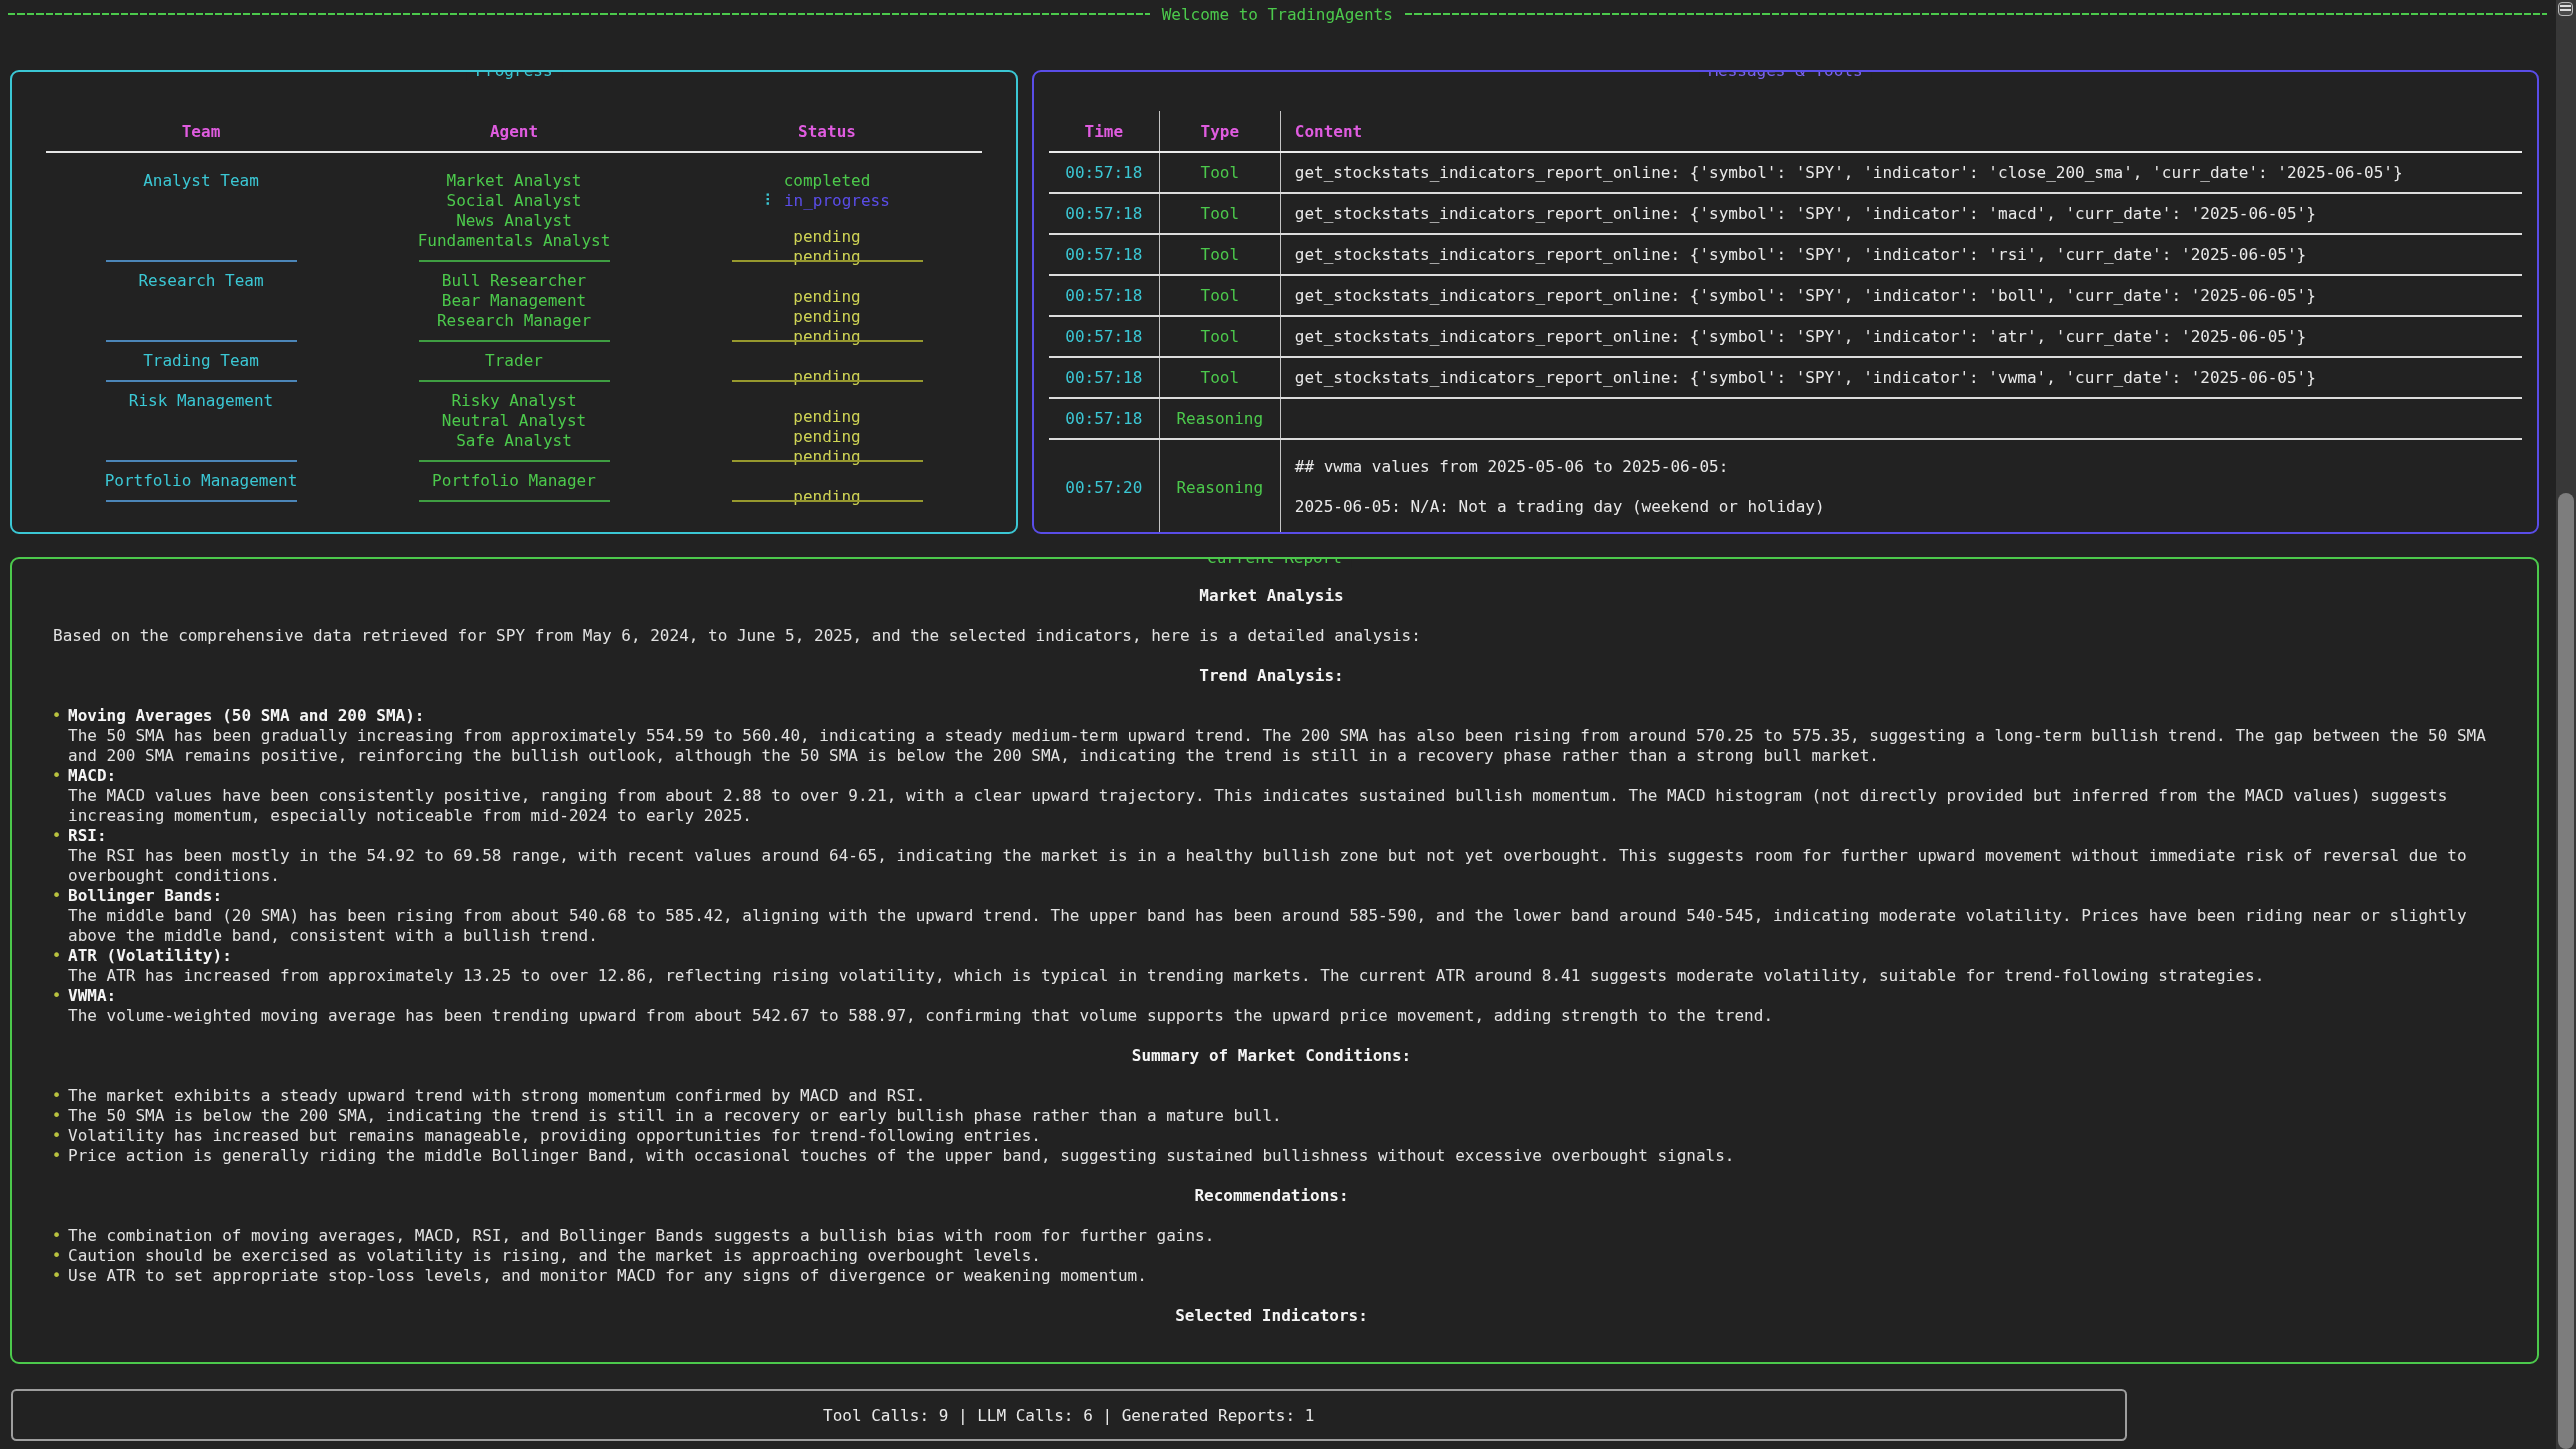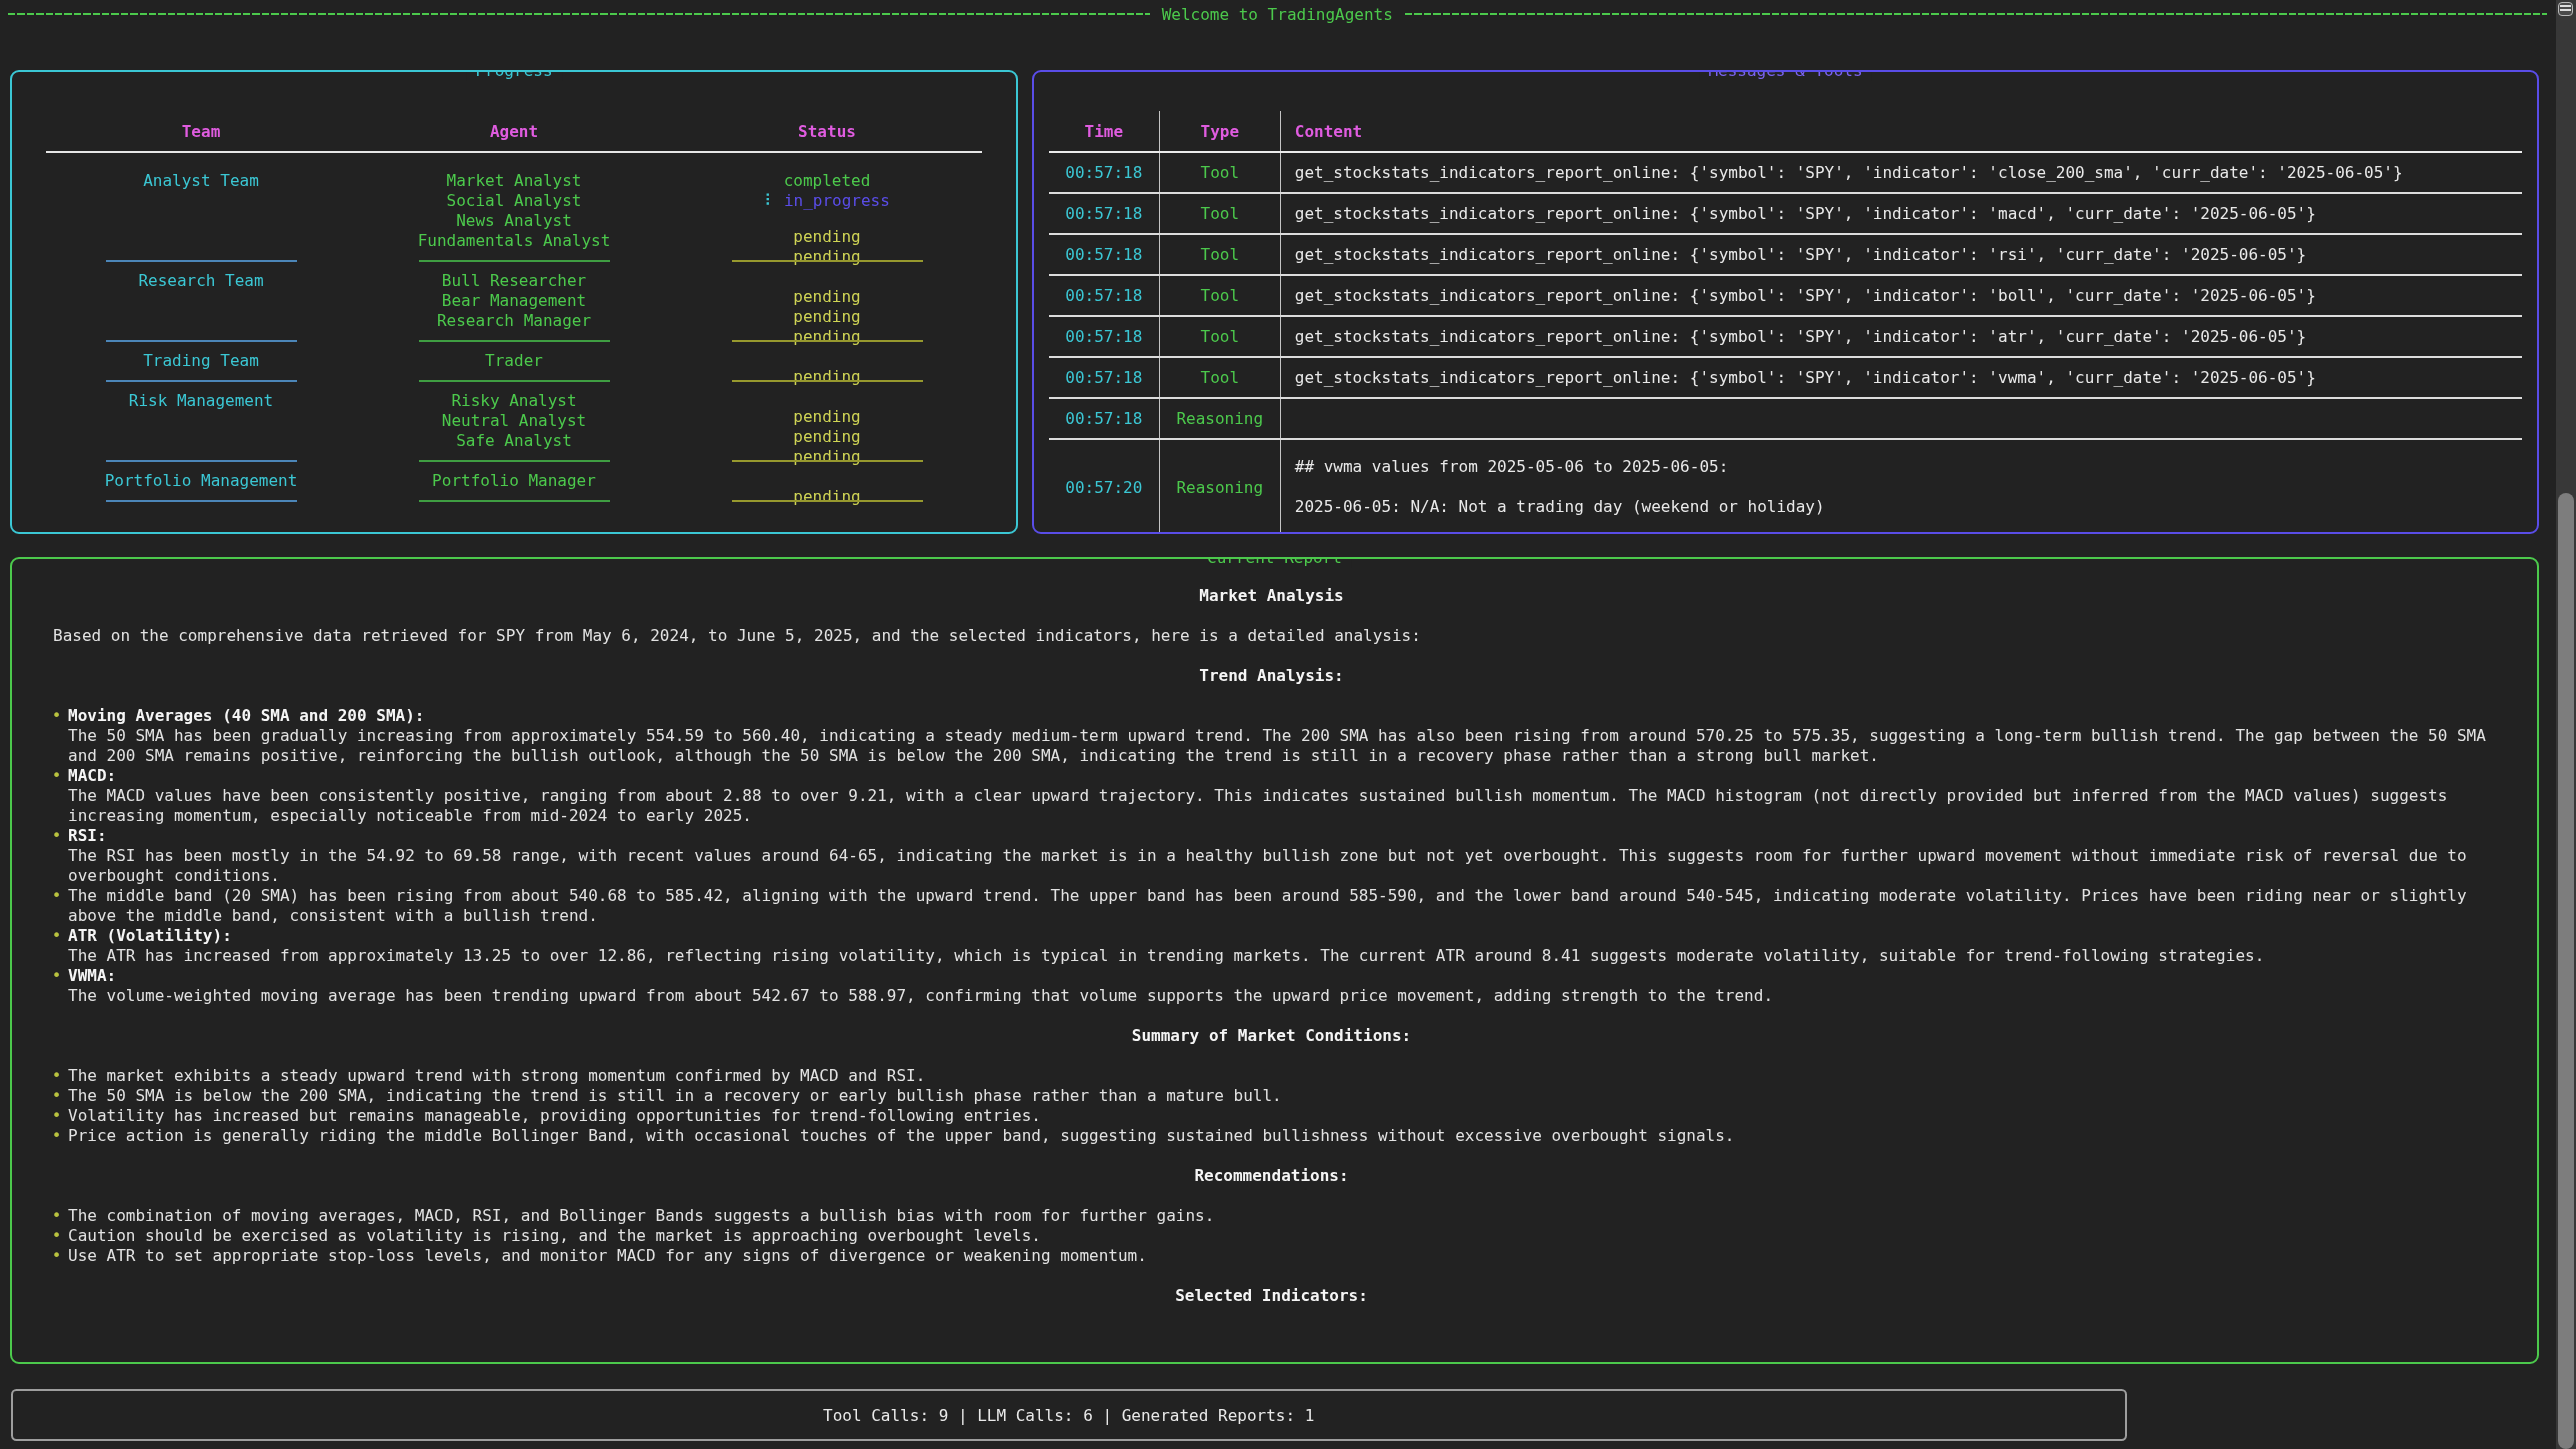--- a/index.html
+++ b/index.html
@@ -279,35 +279,36 @@
 
 <div class="panel" id="panel-report">
   <span class="ptitle">Current Report</span>
   <div class="rbody">
     <div class="rh first">Market Analysis</div>
     <div class="rintro">Based on the comprehensive data retrieved for SPY from May 6, 2024, to June 5, 2025, and the selected indicators, here is a detailed analysis:</div>
     <div class="rh">Trend Analysis:</div>
 
     <div class="bullet">
       <span class="dot">•</span>
-      <span class="blabel">Moving Averages (40 SMA and 200 SMA):</span>
+      <span class="blabel">Moving Averages (50 SMA and 200 SMA):</span>
       <span class="btext">The 50 SMA has been gradually increasing from approximately 554.59 to 560.40, indicating a steady medium-term upward trend. The 200 SMA has also been rising from around 570.25 to 575.35, suggesting a long-term bullish trend. The gap between the 50 SMA and 200 SMA remains positive, reinforcing the bullish outlook, although the 50 SMA is below the 200 SMA, indicating the trend is still in a recovery phase rather than a strong bull market.</span>
     </div>
     <div class="bullet">
       <span class="dot">•</span>
       <span class="blabel">MACD:</span>
       <span class="btext">The MACD values have been consistently positive, ranging from about 2.88 to over 9.21, with a clear upward trajectory. This indicates sustained bullish momentum. The MACD histogram (not directly provided but inferred from the MACD values) suggests increasing momentum, especially noticeable from mid-2024 to early 2025.</span>
     </div>
     <div class="bullet">
       <span class="dot">•</span>
       <span class="blabel">RSI:</span>
       <span class="btext">The RSI has been mostly in the 54.92 to 69.58 range, with recent values around 64-65, indicating the market is in a healthy bullish zone but not yet overbought. This suggests room for further upward movement without immediate risk of reversal due to overbought conditions.</span>
     </div>
     <div class="bullet">
       <span class="dot">•</span>
+      <span class="blabel">Bollinger Bands:</span>
       <span class="btext">The middle band (20 SMA) has been rising from about 540.68 to 585.42, aligning with the upward trend. The upper band has been around 585-590, and the lower band around 540-545, indicating moderate volatility. Prices have been riding near or slightly above the middle band, consistent with a bullish trend.</span>
     </div>
     <div class="bullet">
       <span class="dot">•</span>
       <span class="blabel">ATR (Volatility):</span>
       <span class="btext">The ATR has increased from approximately 13.25 to over 12.86, reflecting rising volatility, which is typical in trending markets. The current ATR around 8.41 suggests moderate volatility, suitable for trend-following strategies.</span>
     </div>
     <div class="bullet">
       <span class="dot">•</span>
       <span class="blabel">VWMA:</span>

